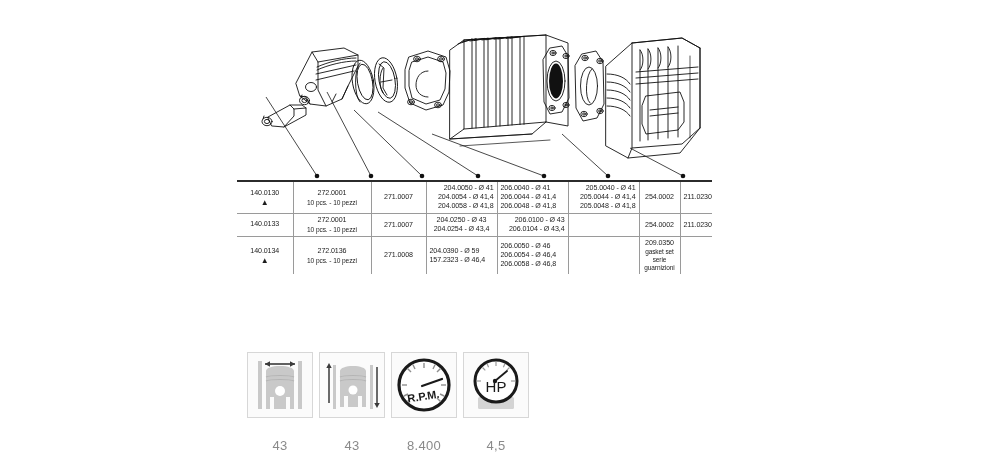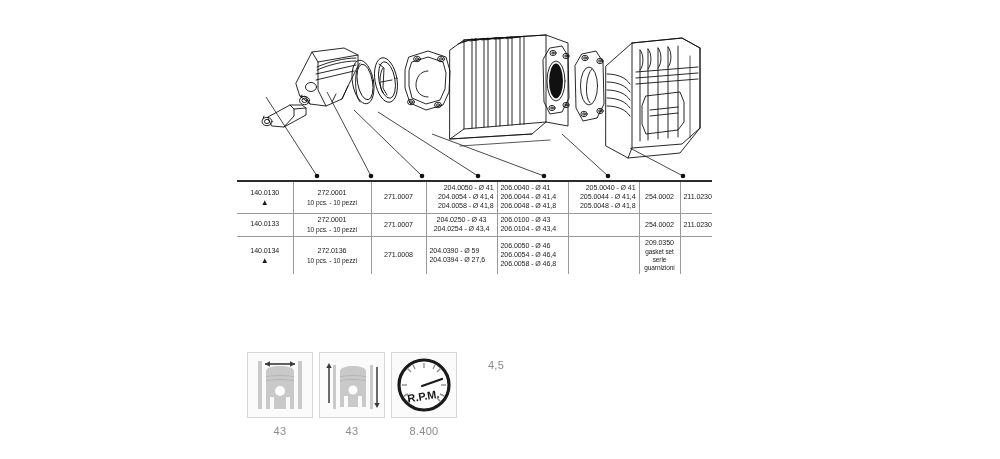--- a/index.html
+++ b/index.html
@@ -109,22 +109,22 @@
   .spec-box {
     width: 66px;
     height: 66px;
     border: 1px solid #d7d7d7;
     background: #fbfbfb;
     box-sizing: border-box;
     position: relative;
   }
   .spec-box svg { display: block; }
   .spec-value {
-    margin-top: 7px;
-    font-size: 11px;
+    margin-top: 20px;
+    font-size: 13px;
     color: #8a8a8a;
     letter-spacing: 0.3px;
   }
 </style>
 </head>
 <body>
 
 <div id="stage">
 
   <div id="diagram-area">
@@ -357,21 +357,21 @@
           <span class="code">272.0001</span>
           <span class="sub">10 pcs. - 10 pezzi</span>
         </td>
         <td>
           <span class="code">271.0007</span>
         </td>
         <td class="multi" style="text-align:center">
           <span class="code">204.0250 - Ø 43</span>
           <span class="code">204.0254 - Ø 43,4</span>
         </td>
-        <td class="multi" style="text-align:left">
+        <td class="multi" style="text-align:right">
           <span class="code">206.0100 - Ø 43</span>
           <span class="code">206.0104 - Ø 43,4</span>
         </td>
         <td class="multi"></td>
         <td>
           <span class="code">254.0002</span>
         </td>
         <td class="last-col">
           <span class="code">211.0230</span>
         </td>
@@ -384,21 +384,21 @@
         </td>
         <td>
           <span class="code">272.0136</span>
           <span class="sub">10 pcs. - 10 pezzi</span>
         </td>
         <td>
           <span class="code">271.0008</span>
         </td>
         <td class="multi" style="text-align:left">
           <span class="code">204.0390 - Ø 59</span>
-          <span class="code">204.0394 - Ø 27,6</span>
+          <span class="code">157.2323 - Ø 46,4</span>
         </td>
         <td class="multi" style="text-align:left">
           <span class="code">206.0050 - Ø 46</span>
           <span class="code">206.0054 - Ø 46,4</span>
           <span class="code">206.0058 - Ø 46,8</span>
         </td>
         <td class="multi"></td>
         <td>
           <span class="code">209.0350</span>
           <span class="gasket-label">gasket set</span>
@@ -473,18 +473,37 @@
             <path d="M52.2 43 L48 41"></path>
           </g>
           <path d="M30 33 L50 26" stroke="#1a1a1a" stroke-width="2.2" stroke-linecap="round"></path>
           <text x="32" y="47" font-family="'Liberation Sans',sans-serif" font-size="11" font-weight="bold" fill="#1a1a1a" text-anchor="middle" transform="rotate(-9 32 47)">R.P.M.</text>
         </svg>
       </div>
       <div class="spec-value">8.400</div>
     </div>
 
     <div class="spec-cell">
+      <div class="spec-box">
+        <svg width="64" height="64" viewBox="0 0 64 64" xmlns="http://www.w3.org/2000/svg">
+          <rect x="14" y="44" width="36" height="12" rx="1.5" fill="#d4d4d4"></rect>
+          <rect x="27" y="40" width="10" height="6" fill="#d4d4d4"></rect>
+          <circle cx="32" cy="28" r="21" fill="#ffffff" stroke="#1a1a1a" stroke-width="3"></circle>
+          <g stroke="#9a9a9a" stroke-width="1.2">
+            <path d="M32 9 L32 13"></path>
+            <path d="M18.5 14.5 L21.3 17.3"></path>
+            <path d="M45.5 14.5 L42.7 17.3"></path>
+            <path d="M13 28 L17 28"></path>
+            <path d="M51 28 L47 28"></path>
+            <path d="M23 10.5 L24.6 14.2"></path>
+            <path d="M41 10.5 L39.4 14.2"></path>
+          </g>
+          <path d="M31 28 L43 18" stroke="#1a1a1a" stroke-width="1.8" stroke-linecap="round"></path>
+          <circle cx="31" cy="28" r="2.2" fill="#1a1a1a"></circle>
+          <text x="32" y="39" font-family="'Liberation Sans',sans-serif" font-size="15" fill="#1a1a1a" text-anchor="middle">HP</text>
+        </svg>
+      </div>
       <div class="spec-value">4,5</div>
     </div>
 
   </div>
 
 </div>
 
 </body></html>

